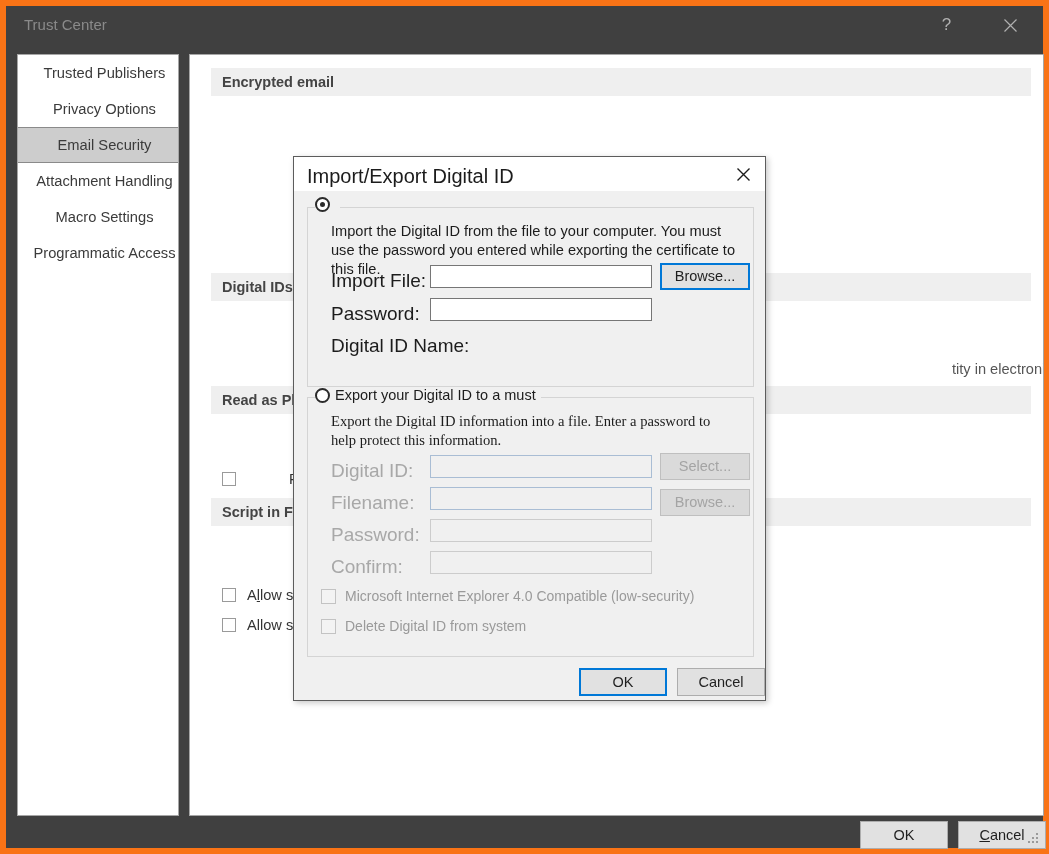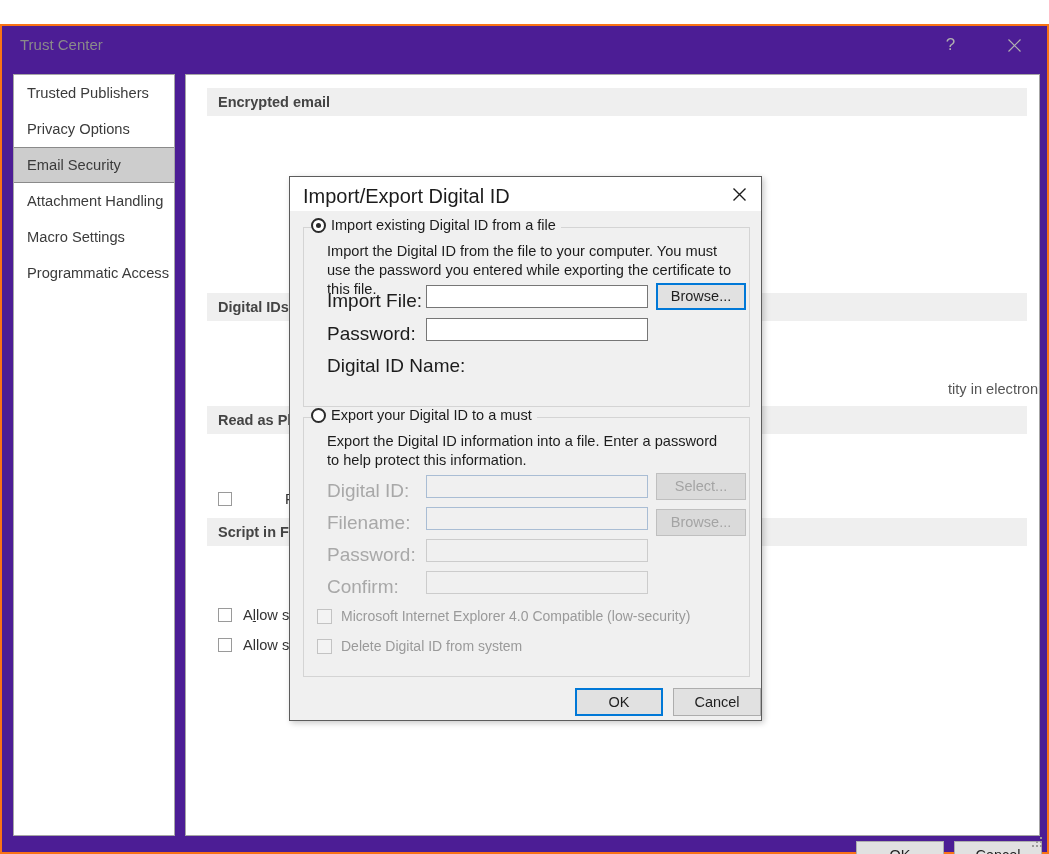--- a/index.html
+++ b/index.html
@@ -15,24 +15,23 @@
     font-size: 14.5px;
     color: #1f1f1f;
     overflow: hidden;
     -webkit-font-smoothing: antialiased;
   }
 
   
   #window {
     position: absolute;
     inset: 0;
-    background: #4c1d95;
-    border: 2px solid #f97316;
-    box-sizing: border-box;
-    margin-top: 24px;
+    background: #404040;
+    border: 6px solid #f97316;
+    box-sizing: border-box;
   }
   #titlebar {
     position: absolute;
     left: 0; top: 0; right: 0;
     height: 40px;
   }
   #title-text {
     position: absolute;
     left: 18px; top: 10px;
     font-size: 15px;
@@ -65,20 +64,21 @@
     overflow: hidden;
   }
   .side-item {
     height: 36px;
     line-height: 36px;
     padding-left: 13px;
     font-size: 14.7px;
     color: #3b3b3b;
     white-space: nowrap;
     box-sizing: border-box;
+    text-align: center;
   }
   .side-item.selected {
     background: #cdcdcd;
     border-top: 1px solid #8a8a8a;
     border-bottom: 1px solid #8a8a8a;
     line-height: 34px;
   }
 
   
   #main-panel {
@@ -402,42 +402,41 @@
       <div id="dlg-close">
         <svg width="15" height="15" viewBox="0 0 15 15">
             <path d="M1.5 1.5 L13.5 13.5 M13.5 1.5 L1.5 13.5" stroke="#1c1c1c" stroke-width="1.4" fill="none"></path>
           </svg>
       </div>
     </div>
 
     <div class="groupbox" id="group-import">
       <div class="group-legend">
         <span class="radio on"></span>
-        <span>Import existing Digital ID from a file</span>
       </div>
 
       <div class="desc" style="left:23px; top:14px; width:405px;">Import the Digital ID from the file to your computer. You must use the password you entered while exporting the certificate to this file.</div>
 
       <div class="fld-label" style="left:23px; top:62px;">Import File:</div>
       <div class="textin" style="left:122px; top:57px; width:222px;"></div>
       <div class="dlg-btn focus" style="left:352px; top:55px; width:90px; height:27px; line-height:23px;">Browse...</div>
 
       <div class="fld-label" style="left:23px; top:95px;">Password:</div>
       <div class="textin" style="left:122px; top:90px; width:222px;"></div>
 
       <div class="fld-label" style="left:23px; top:127px;">Digital ID Name:</div>
     </div>
 
     <div class="groupbox" id="group-export">
       <div class="group-legend">
         <span class="radio"></span>
         <span>Export your Digital ID to a must</span>
       </div>
 
-      <div class="desc" style="left:23px; top:14px; width:405px;">Export the Digital ID information into a file. Enter a password to help protect this information.</div>
+      <div class="desc" style="left:23px; top:14px; width:405px;font-family:Liberation Serif, serif;">Export the Digital ID information into a file. Enter a password to help protect this information.</div>
 
       <div class="fld-label dim" style="left:23px; top:62px;">Digital ID:</div>
       <div class="textin dim" style="left:122px; top:57px; width:222px;"></div>
       <div class="dlg-btn disabled" style="left:352px; top:55px; width:90px; height:27px; line-height:25px; background:#dadada;">Select...</div>
 
       <div class="fld-label dim" style="left:23px; top:94px;">Filename:</div>
       <div class="textin dim" style="left:122px; top:89px; width:222px;"></div>
       <div class="dlg-btn disabled" style="left:352px; top:91px; width:90px; height:27px; line-height:25px; background:#dadada;">Browse...</div>
 
       <div class="fld-label dim" style="left:23px; top:126px;">Password:</div>

